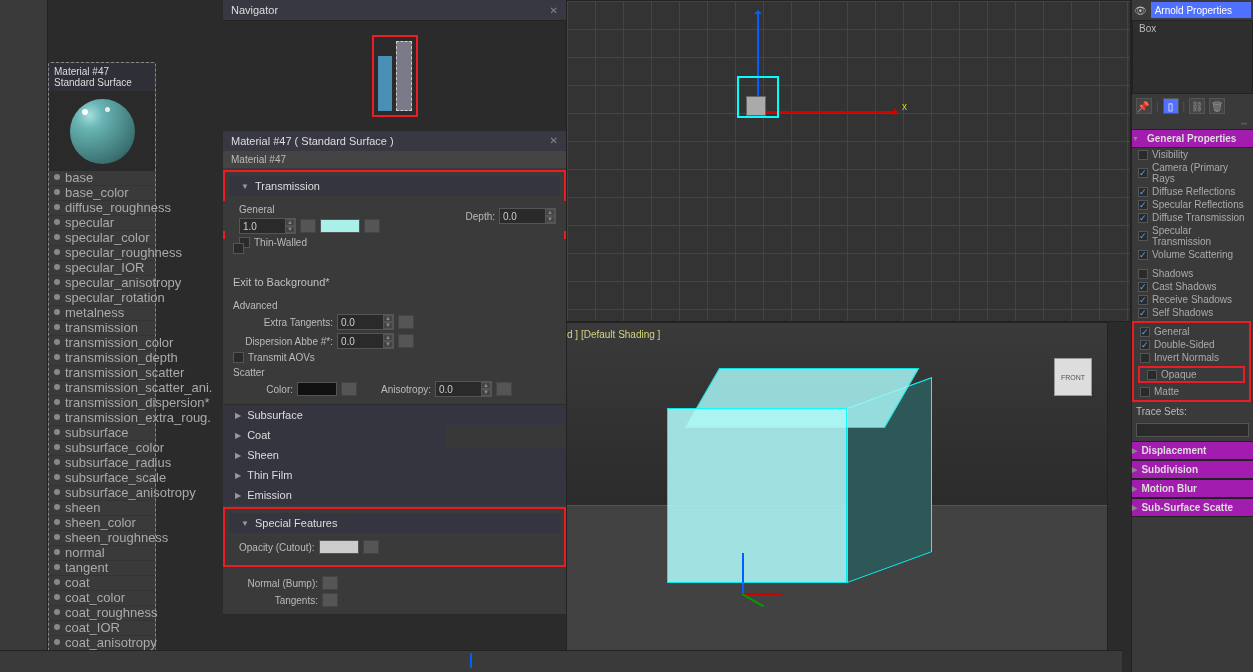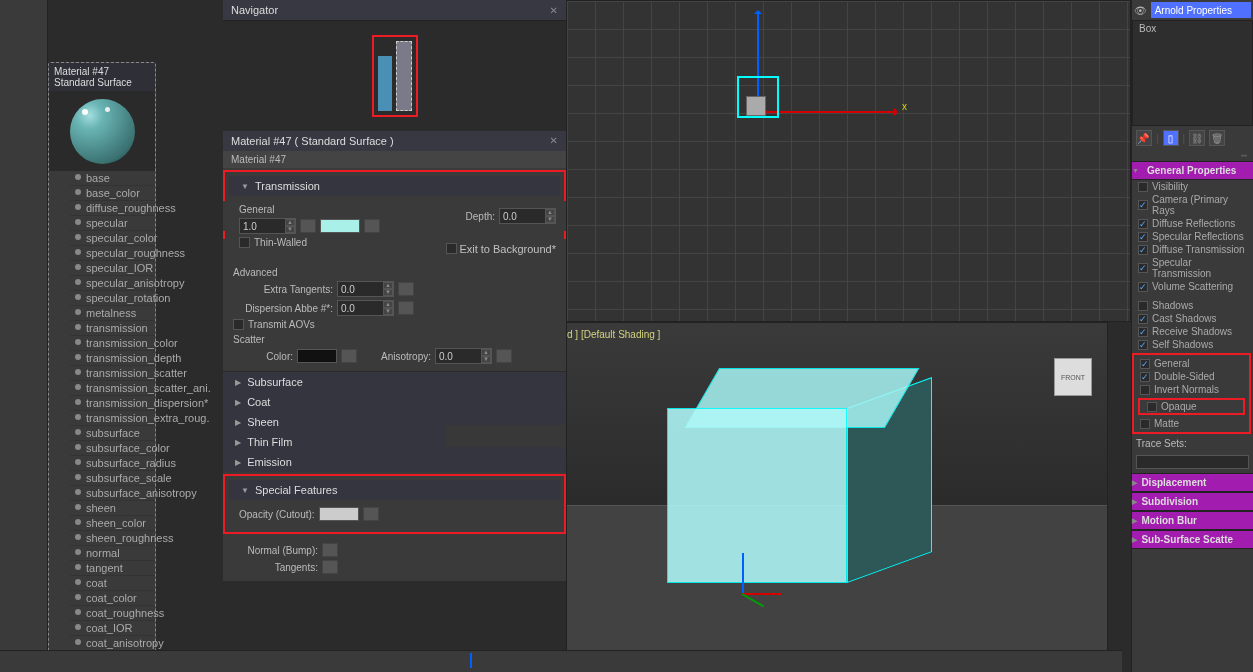--- a/index.html
+++ b/index.html
@@ -10,21 +10,21 @@
 .left-ruler-ticks { position: absolute; bottom: 0; left: 0; right: 0; height: 10px; background: #444; }
 
 
 .mat-node { position: absolute; left: 48px; top: 62px; width: 108px; background: #3f3f44; border: 1px dashed #888; border-radius: 3px; }
 .mat-node-header { background: #2f2f38; padding: 3px 5px; font-size: 10px; color: #ddd; }
 .mat-sphere { height: 80px; display: flex; align-items: center; justify-content: center; background: #2a2a2a; }
 .mat-sphere-ball { width: 65px; height: 65px; border-radius: 50%; background: radial-gradient(circle at 30% 25%, #a0dada 2%, #6ab5b5 20%, #3a7070 75%, #1a3535 100%); position: relative; }
 .mat-sphere-ball::before { content:''; position:absolute; top:10px; left:12px; width:6px; height:6px; background:#fff; border-radius:50%; }
 .mat-sphere-ball::after { content:''; position:absolute; top:8px; left:35px; width:5px; height:5px; background:#eee; border-radius:50%; }
 .mat-prop-list { background: #3a3a3a; }
-.mat-prop { font-size: 11px; color: #aaa; padding: 1px 3px 1px 16px; position: relative; border-bottom: 1px solid #333; line-height: 12px; margin-left: 21px; }
+.mat-prop { font-size: 13px; color: #aaa; padding: 1px 3px 1px 16px; position: relative; border-bottom: 1px solid #333; line-height: 12px; }
 .mat-prop::before { content:''; position:absolute; left:5px; top:3px; width:6px; height:6px; border-radius:50%; background:#888; }
 
 
 .center-col { position: absolute; left: 223px; top: 0; width: 343px; height: 472px; }
 .panel-title { background: #383842; color: #ddd; padding: 4px 8px; font-size: 11px; display: flex; justify-content: space-between; align-items: center; border-bottom: 1px solid #222; }
 .close-x { color: #888; font-size: 10px; cursor: pointer; }
 .navigator-body { height: 110px; background: #2b2b2b; display: flex; align-items: center; justify-content: center; position: relative; }
 .nav-highlight { border: 2px solid #ed1c24; padding: 4px; display: flex; gap: 4px; }
 .nav-bar1 { width: 14px; height: 55px; background: #4a8fb5; margin-top: 15px; }
 .nav-bar2 { width: 16px; height: 70px; background: #7a7a88; border: 1px dashed #ccc; }
@@ -76,21 +76,21 @@
 .mini-axis { position:absolute; left:175px; top:230px; }
 .mini-axis .ay { width:2px; height:40px; background:#0060ff; position:absolute; }
 .mini-axis .ax { width:40px; height:2px; background:#d40000; position:absolute; top:40px; }
 .mini-axis .az { width:25px; height:2px; background:#00a000; position:absolute; top:40px; transform:rotate(30deg); transform-origin:left; }
 .viewcube { position:absolute; right:15px; top:35px; width:38px; height:38px; background:#ddd; border:1px solid #999; display:flex; align-items:center; justify-content:center; font-size:7px; color:#555; }
 
 
 .right-panel { position: absolute; right: 0; top: 0; width: 122px; height: 672px; background: #3a3a3a; border-left:1px solid #222; font-size:10px; color:#bbb; }
 .rp-header { display:flex; align-items:center; background:#5070ff; color:#fff; padding:2px 4px; height:16px; }
 .rp-row { padding:2px 4px; }
-.rp-listbox { height:106px; background:#2e2e2e; margin:0; border:1px solid #222; padding:2px 6px; }
+.rp-listbox { height:74px; background:#2e2e2e; margin:0; border:1px solid #222; padding:2px 6px; }
 .rp-tools { display:flex; gap:4px; padding:4px; align-items:center; }
 .rp-tool { width:16px; height:16px; background:#444; border:1px solid #555; display:inline-flex; align-items:center; justify-content:center; font-size:10px; color:#999; }
 .rp-tool.active { background:#5070ff; color:#fff; }
 .rp-section-h { background:#a21caf; padding:3px 0; color:#ddd; font-weight:bold; border-top:1px solid #222; border-bottom:1px solid #222; display:flex; align-items:center; gap:4px; }
 .rp-section-h::before { content:'▼'; font-size:7px; color:#888; }
 .rp-section-h.collapsed::before { content:'▶'; }
 .rp-check { display:flex; align-items:center; gap:4px; padding:1px 6px; color:#aaa; }
 .rp-check .cb { width:10px; height:10px; flex-shrink:0; }
 .rp-red { border:2px solid #ed1c24; margin:2px 2px 2px 0; padding:2px 0; }
 .rp-red-inner { border:2px solid #ed1c24; margin:2px 4px; padding:0 1px; }
@@ -205,21 +205,21 @@
           <span>Depth:</span>
           <span class="spin">
               <input value="0.0" style="">
               <span class="spin-btns">
                 <span>▲</span>
                 <span>▼</span>
               </span>
             </span>
         </div>
       </div>
-      <div class="section-body" style="display:flex; justify-content:flex-end; gap:2px; padding-right:10px; margin-top:8px;">
+      <div class="section-body" style="display:flex; justify-content:flex-end; gap:22px; padding-right:10px; margin-top:8px;flex-direction:column;">
         <span class="cb"></span>
         <span>Exit to Background*</span>
       </div>
 
       <div class="section-body">
         <div class="sub-label">Advanced</div>
         <div class="row">
           <span class="label-r">Extra Tangents:</span>
           <span class="spin">
               <input value="0.0" style="">

